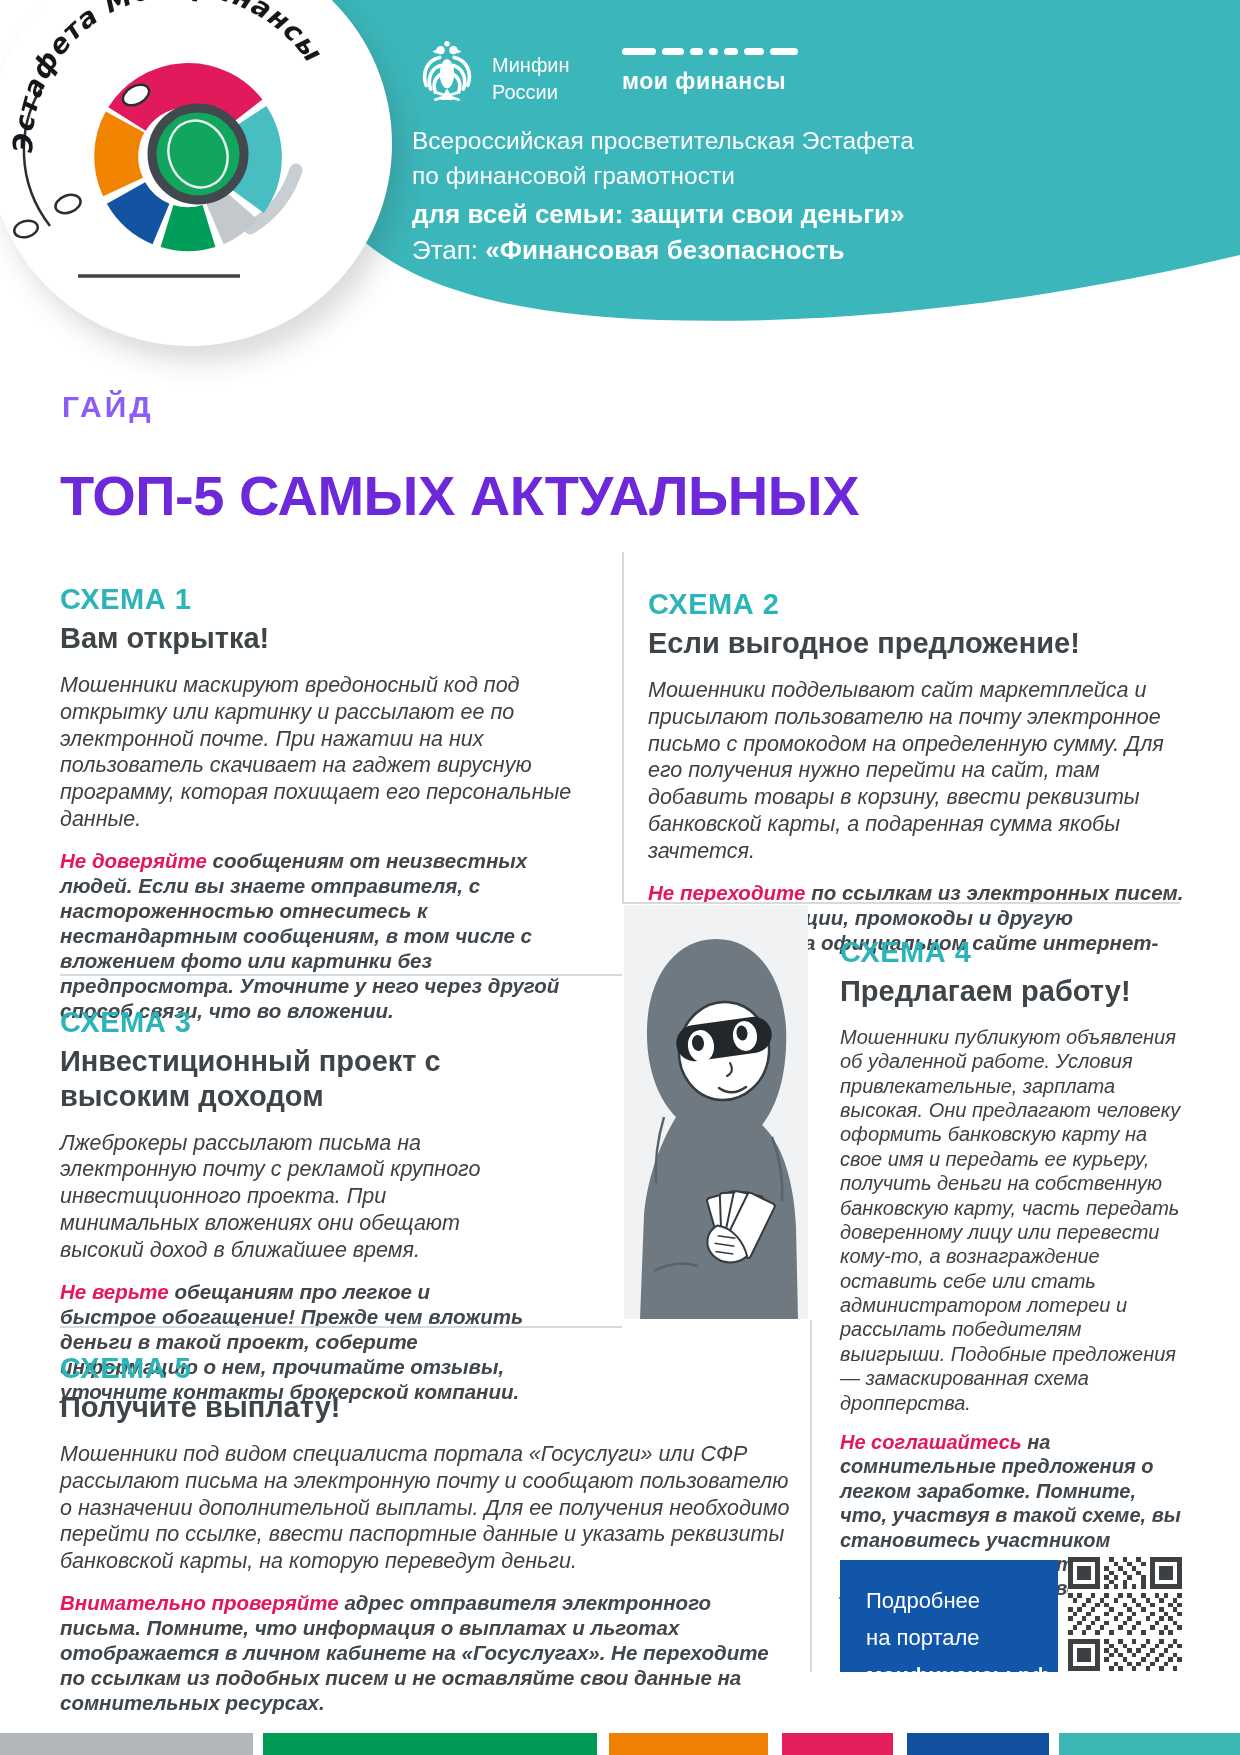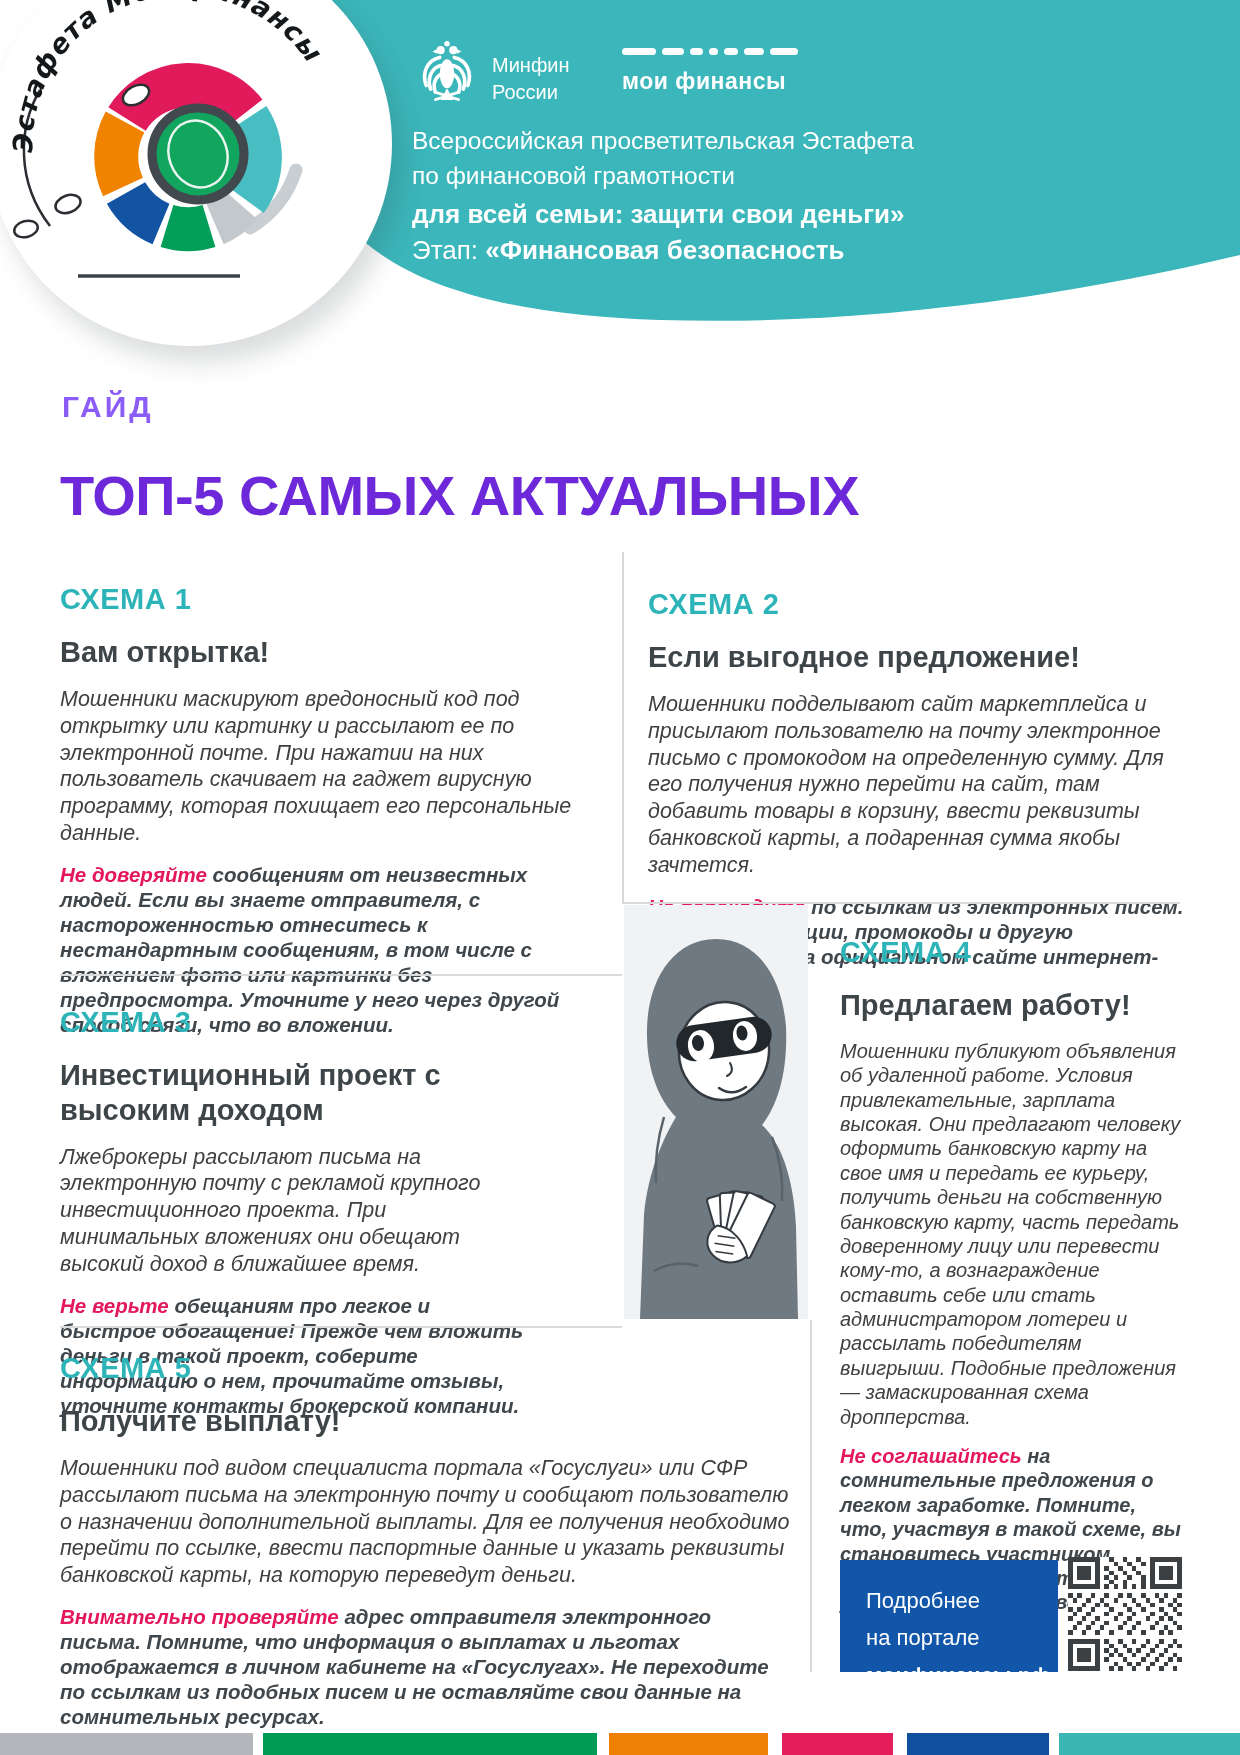--- a/index.html
+++ b/index.html
@@ -26,21 +26,21 @@
   #program-line{position:absolute;left:412px;top:124px;font-size:24.5px;line-height:1.42;font-weight:400;}
   #stage-line{position:absolute;left:412px;top:197px;font-size:26px;line-height:1.38;}
   #stage-line .b{font-weight:800;}
   
   #kicker{position:absolute;left:62px;top:390px;font-size:30px;font-weight:700;color:#8b5cf6;letter-spacing:3px;}
   #main-title{position:absolute;left:60px;top:422px;font-size:56px;line-height:1.21;font-weight:800;color:#6d28d9;letter-spacing:-.5px;margin-top:40px;}
   #main-title span{display:block;}
   
   .scheme{position:absolute;}
   .scheme-label{font-size:29px;font-weight:700;color:#2cb4b9;letter-spacing:.5px;}
-  .scheme-title{font-size:29px;font-weight:800;color:#3e4549;line-height:1.2;margin-top:19px;}
+  .scheme-title{font-size:29px;font-weight:800;color:#3e4549;line-height:1.2;margin-top:5px;}
   .scheme-body{margin:16px 0 0 0;font-size:21.5px;line-height:1.25;font-style:italic;color:#404040;}
   .scheme-advice{margin:15px 0 0 0;font-size:20.5px;line-height:1.22;font-style:italic;font-weight:700;color:#40474c;}
   .scheme-advice .lead{color:#e4175c;}
   #sec1{left:60px;top:583px;width:522px;}
   #sec2{left:648px;top:588px;width:540px;}
   #sec3{left:60px;top:1006px;width:470px;}
   #sec4{left:840px;top:936px;width:342px;}
   #sec4 .scheme-body{font-size:20px;line-height:1.22;}
   #sec4 .scheme-advice{font-size:20px;}
   #sec5{left:60px;top:1352px;width:732px;}

